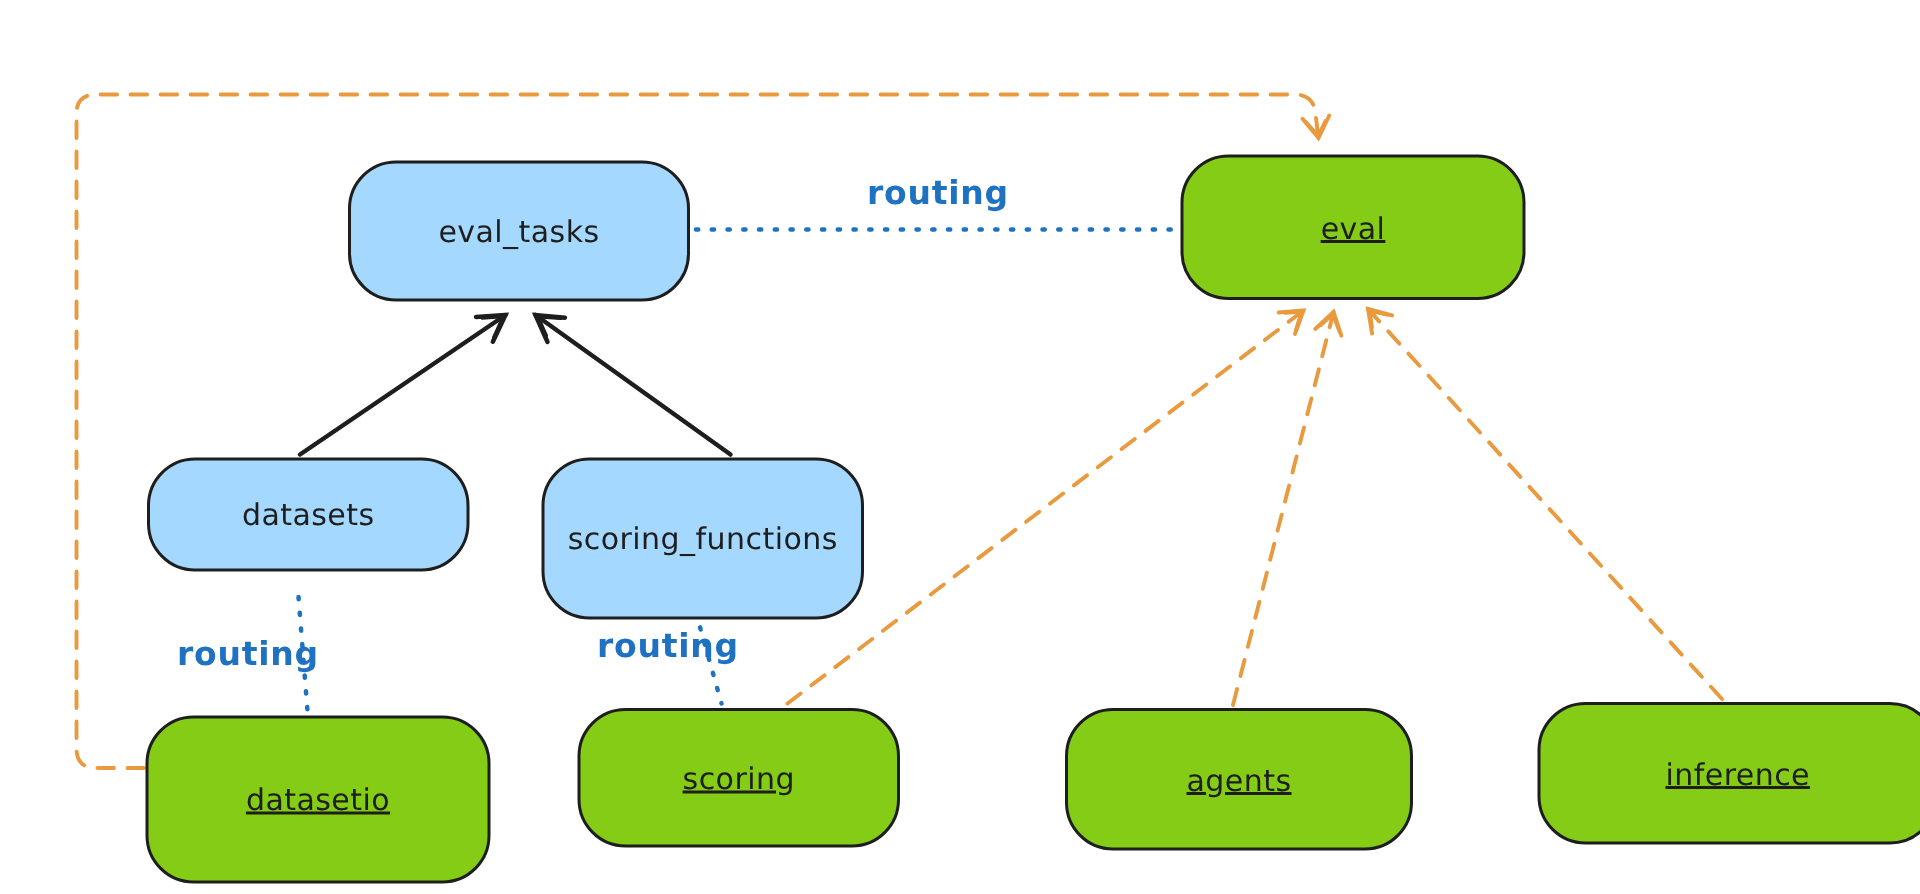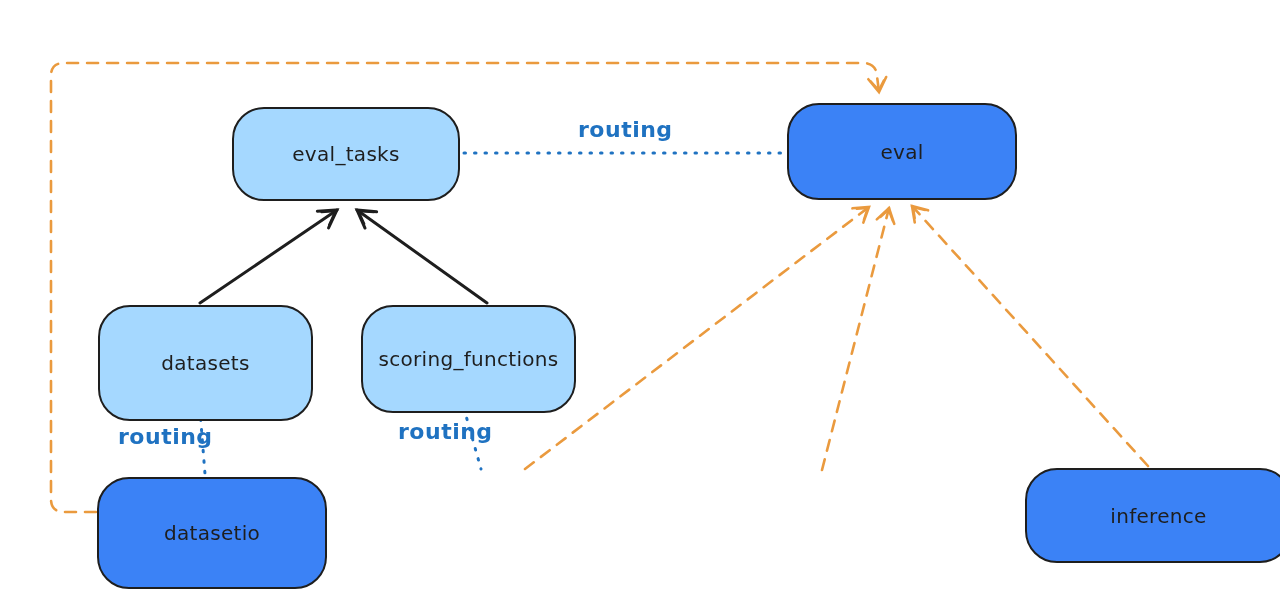--- a/index.html
+++ b/index.html
@@ -22,25 +22,25 @@
     border: 2.5px solid #1e1e1e;
     border-radius: 32px;
     display: flex;
     align-items: center;
     justify-content: center;
     font-size: 20px;
     color: #1e1e1e;
     letter-spacing: 0.3px;
   }
   .node.blue  { background: #a5d8ff; }
-  .node.green { background: #3b82f6; }
+  .node.green { background: #84cc16; text-decoration: underline; }
 
   .n-eval-tasks        { left: 232px; top: 107px; width: 228px; height: 94px; }
   .n-eval              { left: 787px; top: 103px; width: 230px; height: 97px; }
-  .n-datasets          { left:  98px; top: 305px; width: 215px; height: 116px; }
+  .n-datasets          { left:  98px; top: 305px; width: 215px; height: 76px; }
   .n-scoring-functions { left: 361px; top: 305px; width: 215px; height: 108px; }
   .n-datasetio         { left:  97px; top: 477px; width: 230px; height: 112px; }
   .n-scoring           { left: 385px; top: 472px; width: 215px; height: 93px; }
   .n-agents            { left: 710px; top: 472px; width: 232px; height: 95px; }
   .n-inference         { left: 1025px; top: 468px; width: 267px; height: 95px; }
 
   .edge-label {
     position: absolute;
     color: #1f72c1;
     font-size: 22px;
@@ -89,20 +89,26 @@
   </div>
   <div class="node blue n-datasets">
     <span>datasets</span>
   </div>
   <div class="node blue n-scoring-functions">
     <span>scoring_functions</span>
   </div>
   <div class="node green n-datasetio">
     <span>datasetio</span>
   </div>
+  <div class="node green n-scoring">
+    <span>scoring</span>
+  </div>
+  <div class="node green n-agents">
+    <span>agents</span>
+  </div>
   <div class="node green n-inference">
     <span>inference</span>
   </div>
 
   <div class="edge-label el-top">routing</div>
   <div class="edge-label el-datasets">routing</div>
   <div class="edge-label el-scoring">routing</div>
 
 </div>
 

